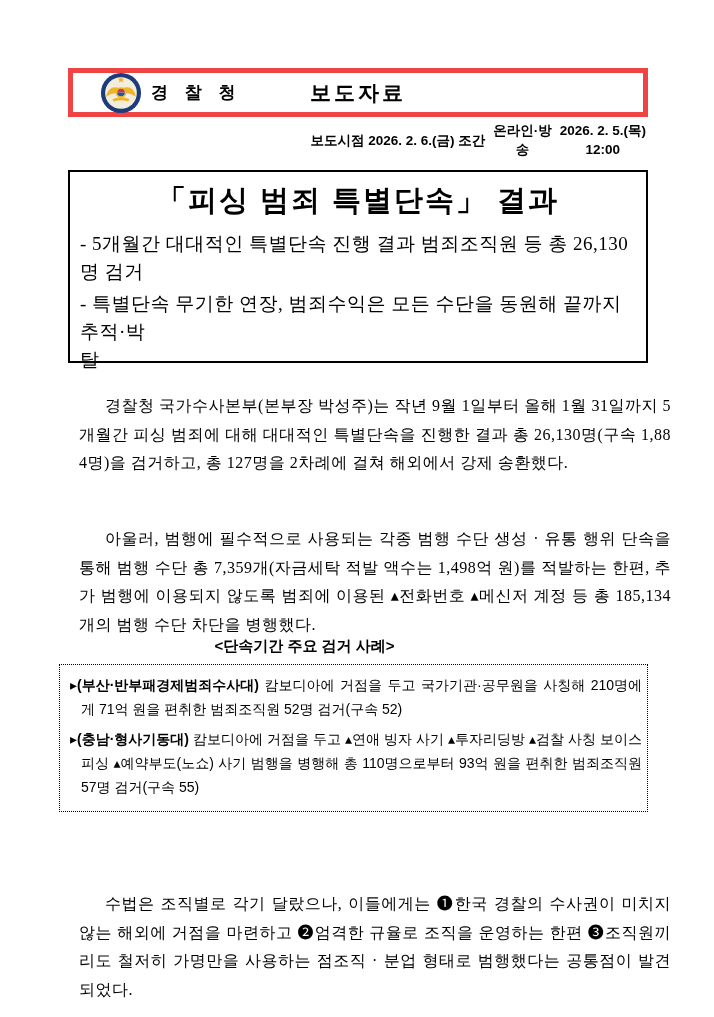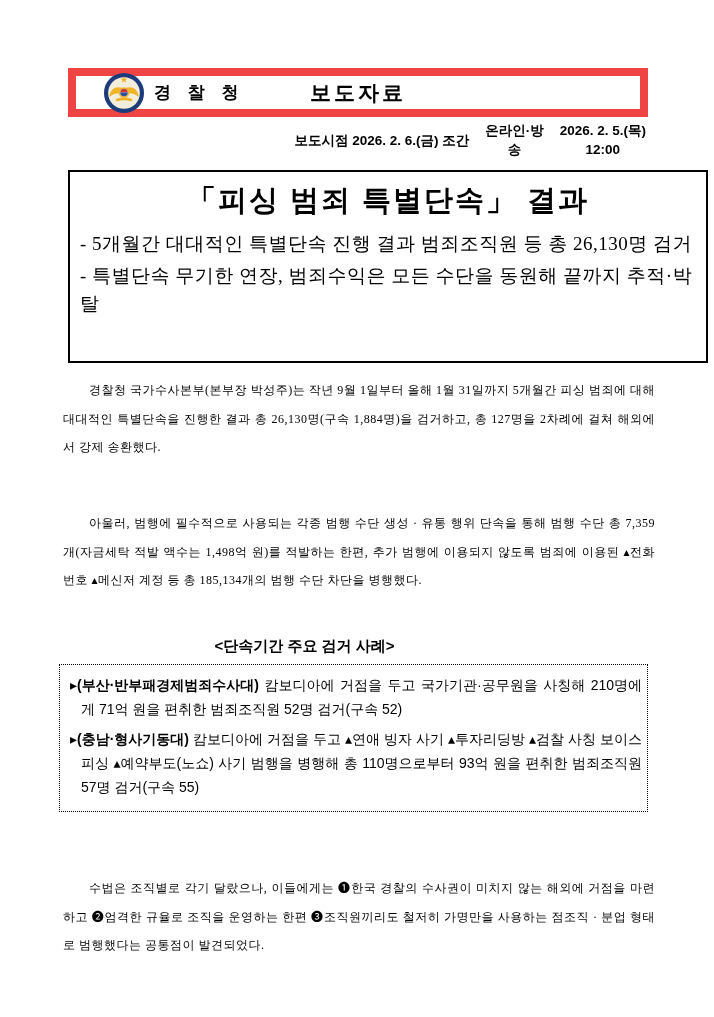--- a/index.html
+++ b/index.html
@@ -5,63 +5,63 @@
   html,body { margin:0; padding:0; }
   body {
     width:714px; height:1017px; background:#ffffff; color:#000;
     font-family:"Liberation Serif","DejaVu Serif",serif;
     position:relative; overflow:hidden;
   }
 
   
   .header-box {
     position:absolute; left:68px; top:68px; width:580px; height:49px;
-    border:8px solid #ef4444; box-sizing:border-box;
+    border:5px solid #ef4444; box-sizing:border-box;
     display:flex; align-items:center;
   }
   .logo-wrap { margin-left:27px; width:42px; height:42px; flex:0 0 auto; }
   .agency {
     margin-left:9px; font-size:17px; font-weight:600; letter-spacing:6px;
     font-family:"Liberation Sans","DejaVu Sans",sans-serif;
   }
   .doc-type {
     position:absolute; left:50%; transform:translateX(-50%);
     font-size:21px; font-weight:800; letter-spacing:3px;
     font-family:"Liberation Sans","DejaVu Sans",sans-serif;
     text-align:right;
   }
 
   
   .release-info {
     position:absolute; left:68px; top:121px; width:578px;
-    display:flex; justify-content:flex-end; align-items:center; gap:16px;
+    display:flex; justify-content:flex-end; align-items:center; gap:8px;
     font-family:"Liberation Sans","DejaVu Sans",sans-serif;
     font-weight:700; font-size:13.5px; line-height:19px;
   }
   .release-info .cell { white-space:pre-line; text-align:center; }
 
   
   .title-box {
-    position:absolute; left:68px; top:170px; width:640px; height:193px;
+    position:absolute; left:68px; top:170px; width:580px; height:193px;
     border:2.5px solid #000; box-sizing:border-box; padding:7px 10px 0 10px;
   }
   .main-title {
     text-align:center; font-size:29px; font-weight:800; letter-spacing:2px;
     font-family:"Liberation Sans","DejaVu Sans",sans-serif;
     margin:2px 0 9px 0;
   }
   .title-bullet {
     font-size:19px; line-height:28px; margin-bottom:4px;
     white-space:pre-wrap; word-break:break-all; letter-spacing:0.5px;
   }
 
   
   .para {
-    position:absolute; left:63px; width:592px; margin:0;
-    font-size:12px; line-height:28.5px; letter-spacing:0.5px;
+    position:absolute; left:63px; width:592px; margin:16px;
+    font-size:16px; line-height:28.5px; letter-spacing:0.5px;
     text-align:justify; word-break:break-all; text-indent:26px;
   }
   .para-1 { top:376px; }
   .para-2 { top:509px; }
   .para-3 { top:874px; }
 
   
   .section-title {
     position:absolute; left:0; top:637px; width:609px; text-align:center;
     font-size:15px; font-weight:700;

